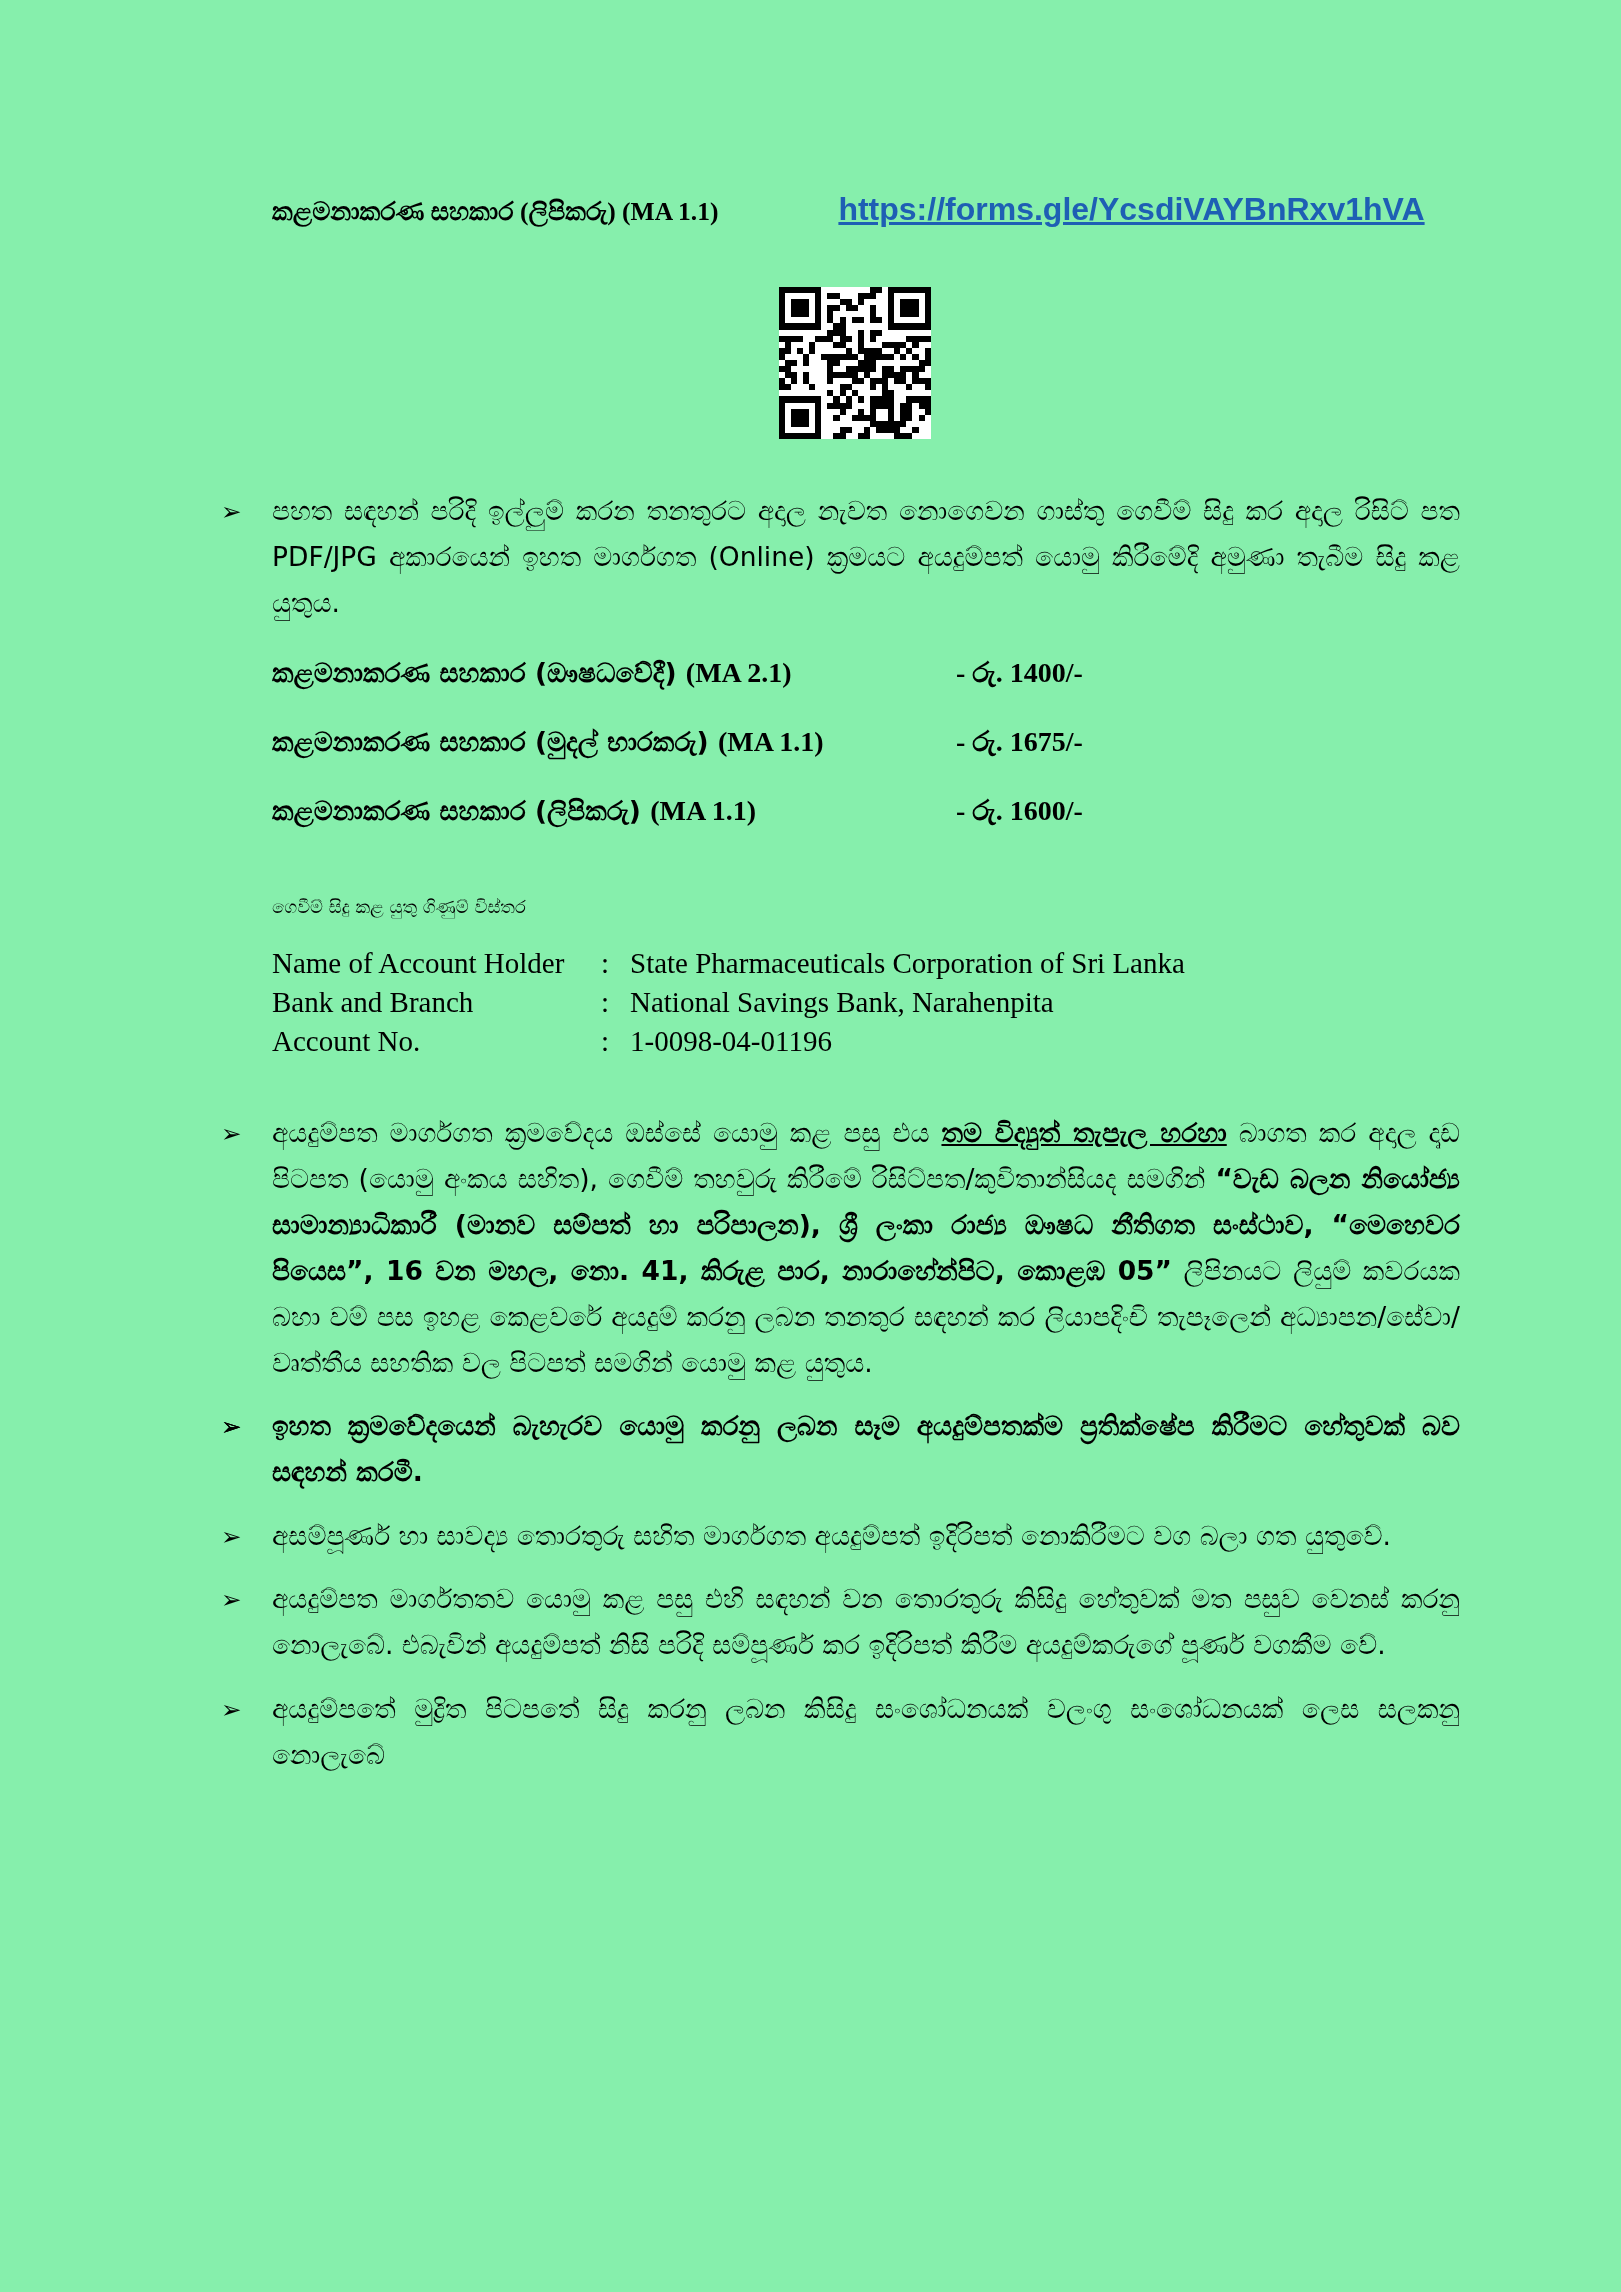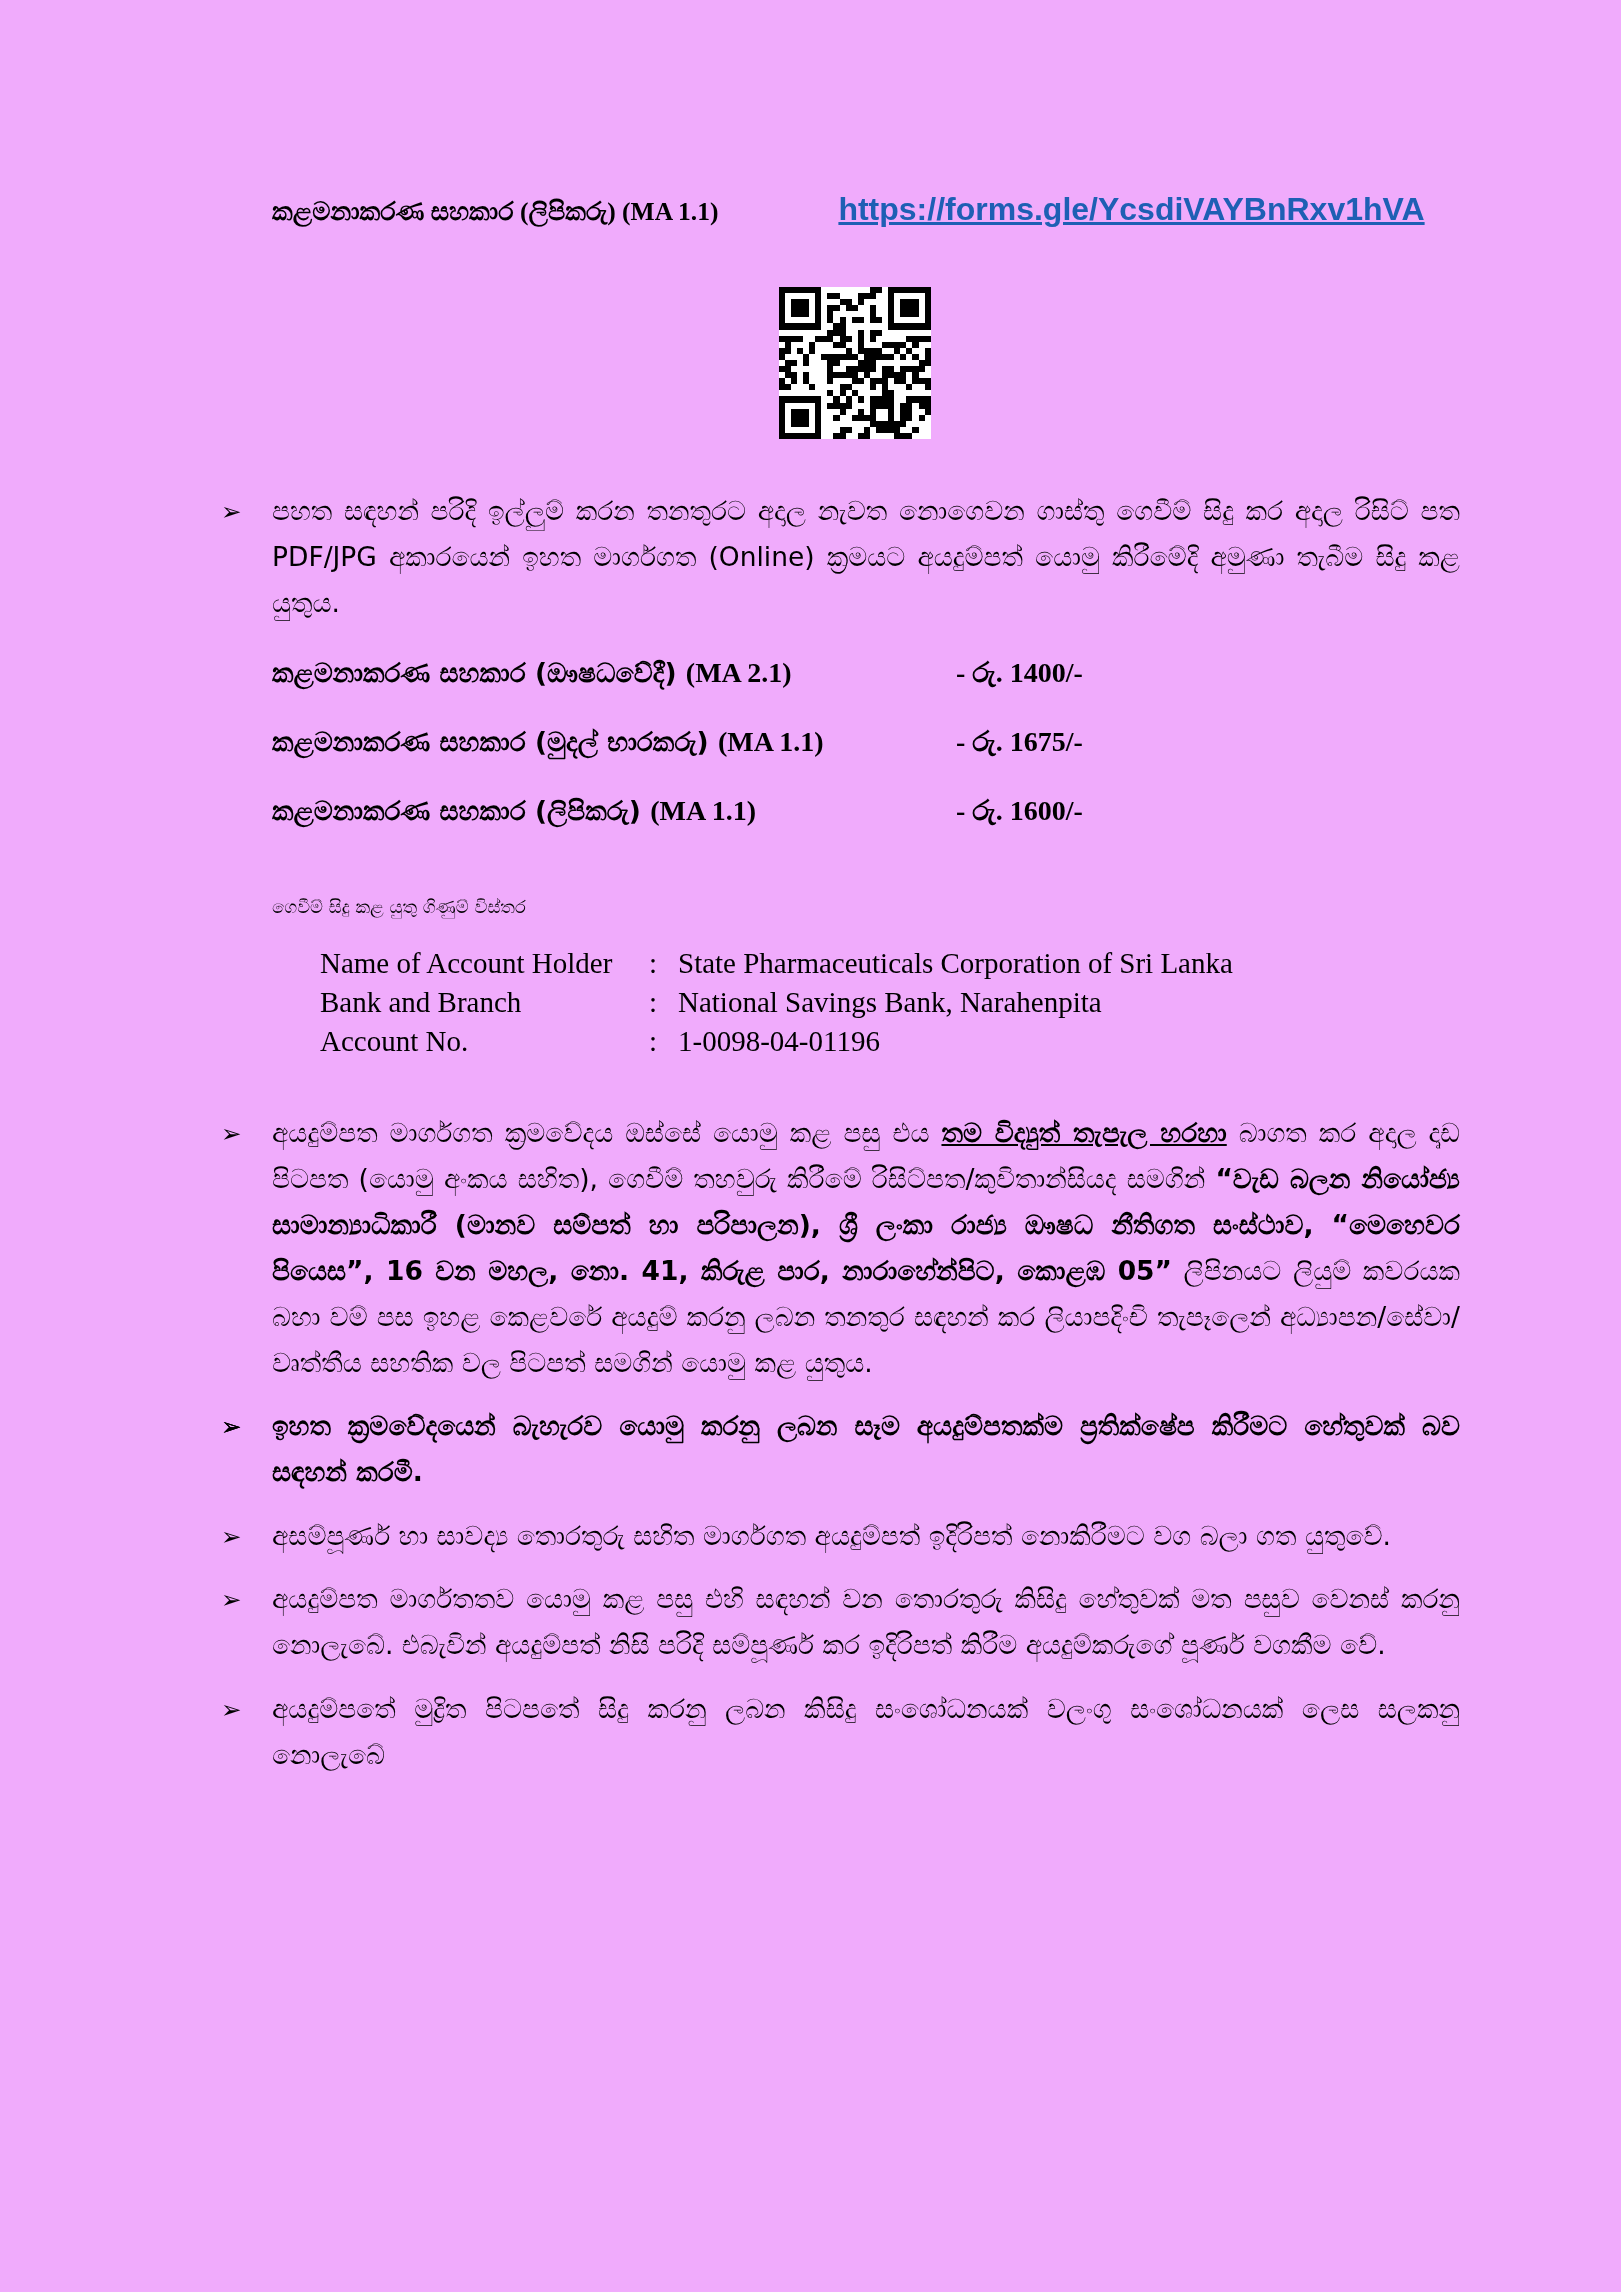--- a/index.html
+++ b/index.html
@@ -1,21 +1,21 @@
 <!DOCTYPE html>
 <html><head>
 <meta charset="utf-8">
 <style>
   html, body { margin: 0; padding: 0; background: #e8e8e8; }
   .page {
     position: relative;
     width: 1621px;
     height: 2293px;
     margin: 0 auto;
-    background: #f0abfc;
+    background: #86efac;
     box-sizing: border-box;
     padding: 191px 161px 0 272px;
     color: #000000;
     font-family: "DejaVu Sans", sans-serif;
     overflow: hidden;
   }
   
   .header-row {
     display: flex;
     align-items: baseline;
@@ -59,21 +59,21 @@
   }
   .b-strong { font-weight: bold; }
   .b-strong-u { font-weight: bold; text-decoration: underline; }
   
   .fees { margin-top: 23.5px; font-weight: bold; }
   .fee-row { display: flex; line-height: 45px; font-size: 26.5px; margin-top: 24px; }
   .fee-label { width: 684px; flex: none; }
   .fee-label .en, .fee-amount { font-family: "Liberation Serif", "DejaVu Serif", serif; font-size: 28px; }
   
   .acc-heading { margin-top: 63px; font-size: 18px; }
-  .account { margin-top: 25.5px; font-family: "Liberation Serif", "DejaVu Serif", serif; font-size: 29px; margin-left: 48px; }
+  .account { margin-top: 25.5px; font-family: "Liberation Serif", "DejaVu Serif", serif; font-size: 29px; }
   .acc-row { display: flex; line-height: 39px; }
   .acc-label { width: 329px; flex: none; }
   .acc-colon { width: 29px; flex: none; }
   
   .mt-b1 { margin-top: 49px; }
   .mt-b2 { margin-top: 49px; }
 </style>
 </head>
 <body>
 

